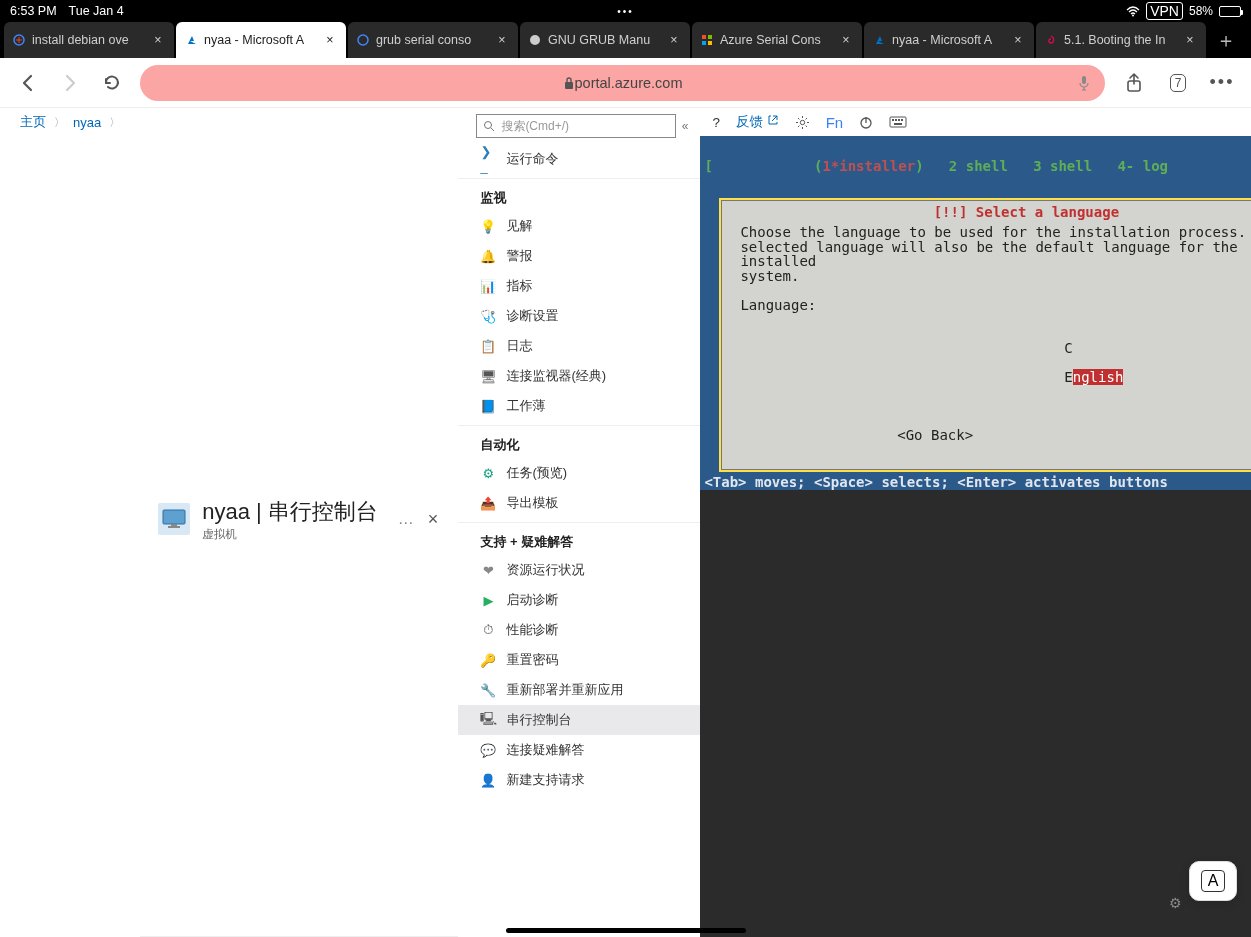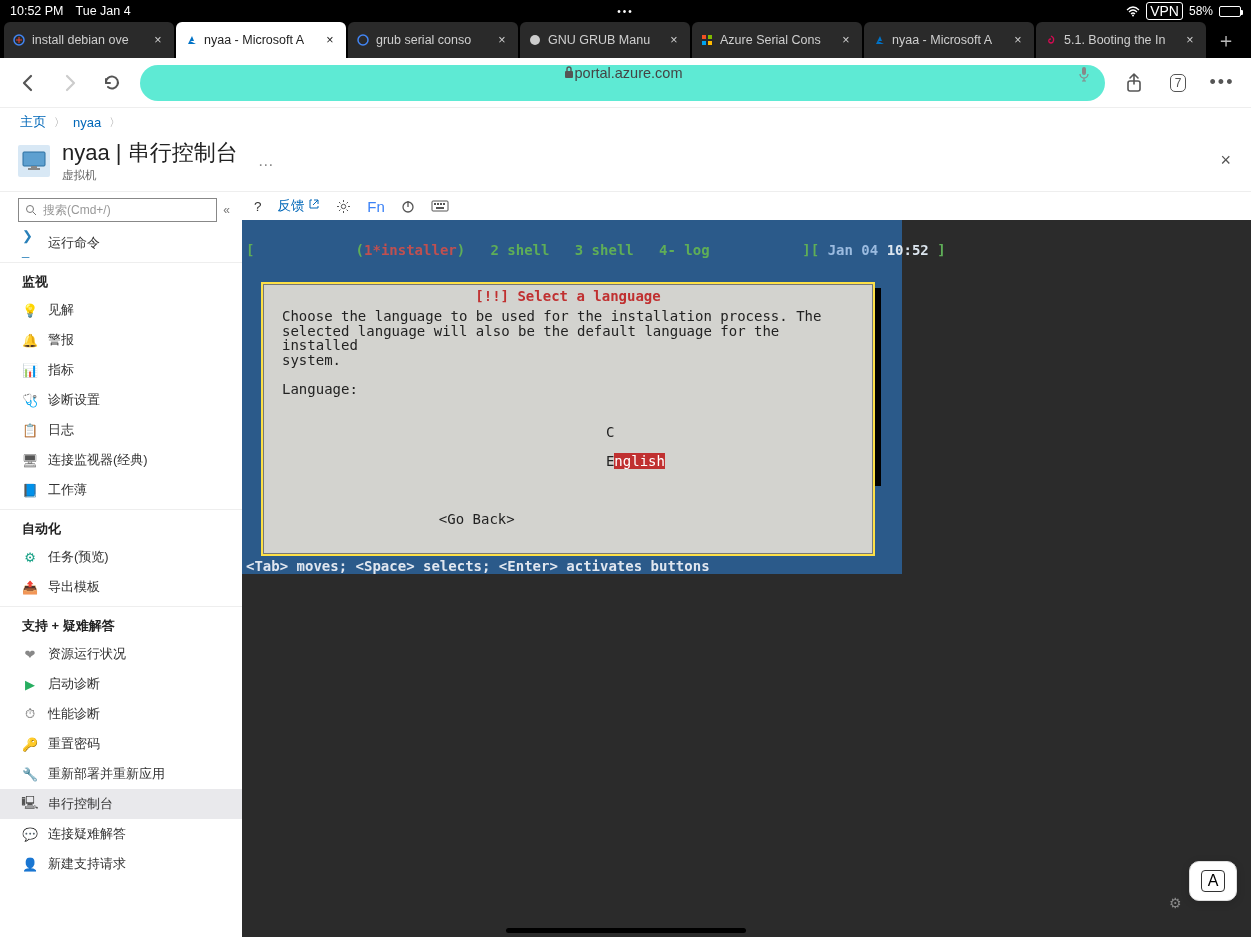--- a/index.html
+++ b/index.html
@@ -20,27 +20,27 @@
 .tab.active { background: #fff; color: #222; }
 .tab .fav { width: 14px; height: 14px; flex: 0 0 14px; display:flex; align-items:center; justify-content:center; }
 .tab .label { flex: 1; overflow: hidden; text-overflow: ellipsis; }
 .tab .close { flex: 0 0 16px; text-align: center; color: inherit; cursor: pointer; }
 .new-tab { width: 36px; display:flex; align-items:center; justify-content:center; color:#bbb; cursor:pointer; font-size:20px; }
 
 
 .toolbar { height: 50px; background: #fff; display: flex; align-items: center; gap: 14px; padding: 0 14px; border-bottom: 1px solid #eee; }
 .nav-btn { width: 28px; height: 28px; display:flex; align-items:center; justify-content:center; cursor:pointer; color:#666; }
 .nav-btn.disabled { color:#ccc; }
-.addr-bar { flex: 1; height: 36px; background: #5eead4; border-radius: 18px; display:flex; align-items:flex-start; justify-content:center; gap:0; font-size:14.5px; color:#444; position:relative; }
+.addr-bar { flex: 1; height: 36px; background: #fca5a5; border-radius: 18px; display:flex; align-items:center; justify-content:center; gap:0; font-size:14.5px; color:#444; position:relative; }
 .addr-icons-right { position:absolute; right:14px; display:flex; gap:10px; color:#888; }
 .tb-icon { width:30px; height:30px; display:flex; align-items:center; justify-content:center; color:#555; cursor:pointer; }
 .tabs-count { border:1.5px solid #555; border-radius:5px; font-size:12px; padding:1px 4px; }
 
 
-.page { height: calc(937px - 22px - 36px - 50px); background:#fff; display:flex; flex-direction:column; }
+.page { height: calc(937px - 22px - 36px - 50px); background:#fff; display:flex; }
 
 .breadcrumb { height: 28px; padding: 4px 20px; display:flex; align-items:center; gap:8px; font-size:13px; color:#888; }
 .breadcrumb a { color:#0067b8; text-decoration:none; }
 .chev { color:#999; font-size:11px; }
 
 .header-row { display:flex; align-items:center; padding: 2px 20px 8px 18px; gap: 12px; border-bottom: 1px solid #eee; }
 .header-icon { width:32px; height:32px; background:#d8e8f5; display:flex; align-items:center; justify-content:center; font-size:16px; border-radius:2px; }
 .header-titles { display:flex; flex-direction:column; }
 .header-title { font-size:22px; font-weight:400; color:#222; }
 .header-sub { font-size:11.5px; color:#666; }
@@ -89,21 +89,21 @@
 
 .home-bar { position:absolute; bottom:4px; left:50%; transform:translateX(-50%); width:240px; height:5px; background:#000; border-radius:3px; }
 
 svg { display:block; }
 </style>
 </head>
 <body>
 
 <div class="status-bar">
   <div class="status-left">
-    <span>10:52 PM</span>
+    <span>6:53 PM</span>
     <span>Tue Jan 4</span>
   </div>
   <div class="status-center">•••</div>
   <div class="status-right">
     <span>
       <svg width="14" height="11" viewBox="0 0 14 11">
           <path d="M1 4 Q7 -2 13 4 M3 6 Q7 2 11 6 M5 8 Q7 6 9 8" stroke="#fff" stroke-width="1.2" fill="none"></path>
           <circle cx="7" cy="9.5" r="1" fill="#fff"></circle>
         </svg>
     </span>

